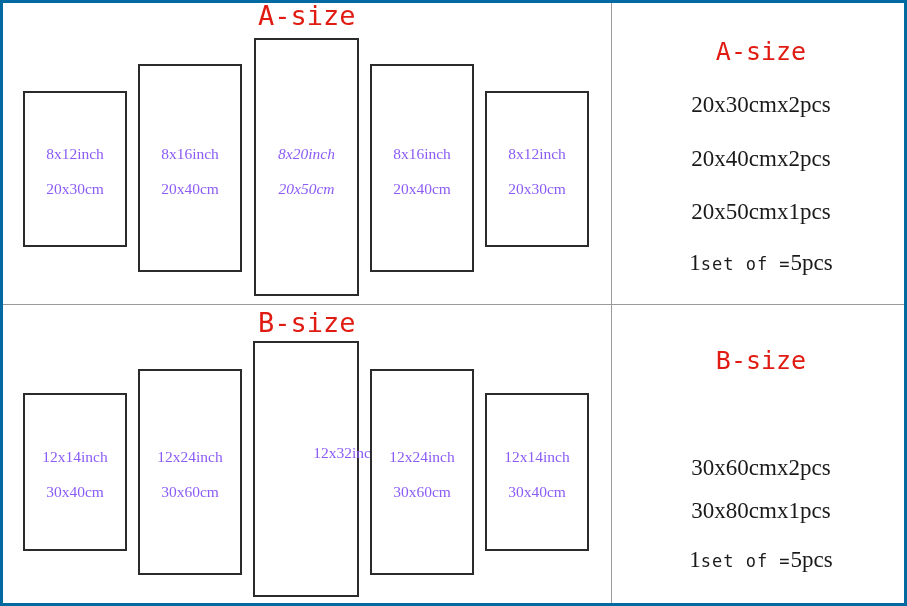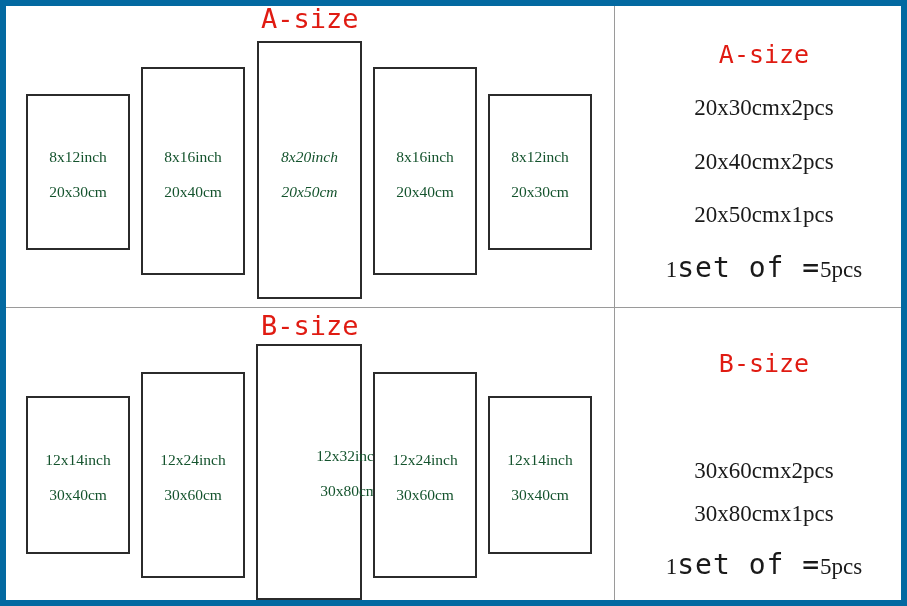--- a/index.html
+++ b/index.html
@@ -6,21 +6,21 @@
     margin: 0;
     padding: 0;
     background: #ffffff;
   }
   #canvas {
     position: relative;
     width: 907px;
     height: 606px;
     background: #ffffff;
     box-sizing: border-box;
-    border: 6px solid #0369a1;
+    border: 3px solid #0369a1;
     overflow: hidden;
     font-family: "Liberation Serif", "DejaVu Serif", serif;
   }
 
   
   .divider-h {
     position: absolute;
     left: 0;
     width: 907px;
     height: 0;
@@ -62,21 +62,21 @@
     position: absolute;
     width: 100%;
     text-align: center;
     color: #e2231a;
     white-space: nowrap;
     pointer-events: none;
   }
   .panel-label-line {
     font-size: 15.5px;
     line-height: 35px;
-    color: #14532d;
+    color: #8b5cf6;
     white-space: nowrap;
   }
 
   
   .info-col {
     position: absolute;
     box-sizing: border-box;
   }
   .info-title {
     position: absolute;
@@ -95,21 +95,21 @@
     color: #1a1a1a;
     font-size: 23px;
     line-height: 1;
     white-space: nowrap;
   }
   .info-line.total {
     font-size: 23px;
   }
   .mono-seg {
     font-family: "DejaVu Sans Mono", "Liberation Mono", monospace;
-    font-size: 28px;
+    font-size: 17px;
     letter-spacing: 1px;
   }
 </style>
 </head>
 <body>
 
 <div id="canvas">
 
   <div class="divider-h" style="top:301px;"></div>
   <div class="divider-v" style="left:608px; top:0; height:301px;"></div>
@@ -182,21 +182,20 @@
     <div class="panel" style="left:135px; top:64px; width:104px; height:206px;">
       <div class="panel-labels" style="top:68px;">
         <div class="panel-label-line">12x24inch</div>
         <div class="panel-label-line">30x60cm</div>
       </div>
     </div>
 
     <div class="panel" style="left:250px; top:36px; width:106px; height:256px;">
       <div class="panel-labels" style="top:92px;margin-left:40px;">
         <div class="panel-label-line">12x32inch</div>
-        <div class="panel-label-line">30x80cm</div>
       </div>
     </div>
 
     <div class="panel" style="left:367px; top:64px; width:104px; height:206px;">
       <div class="panel-labels" style="top:68px;">
         <div class="panel-label-line">12x24inch</div>
         <div class="panel-label-line">30x60cm</div>
       </div>
     </div>
 

